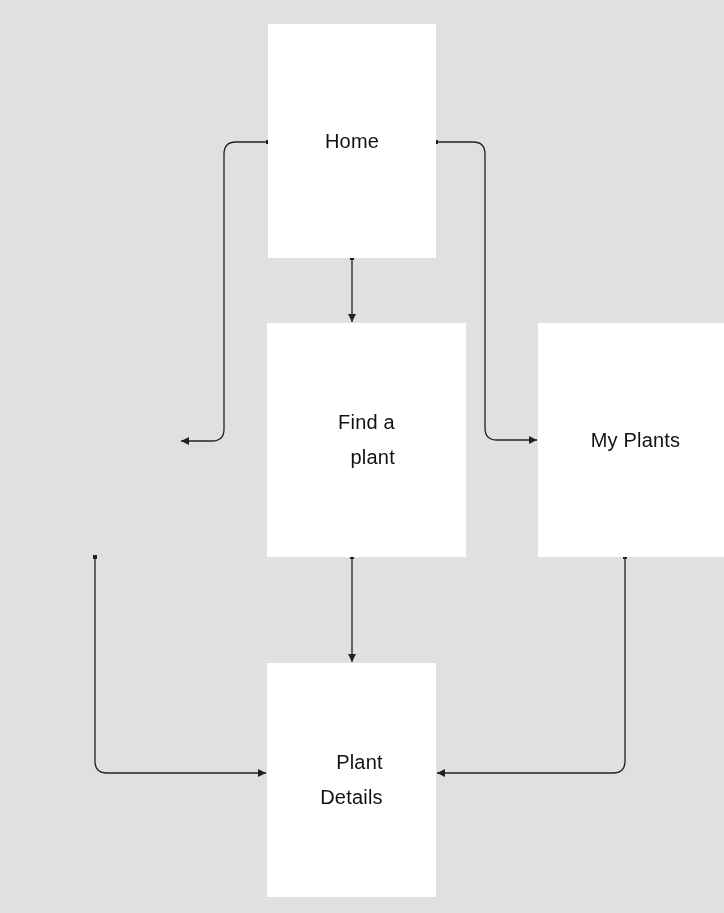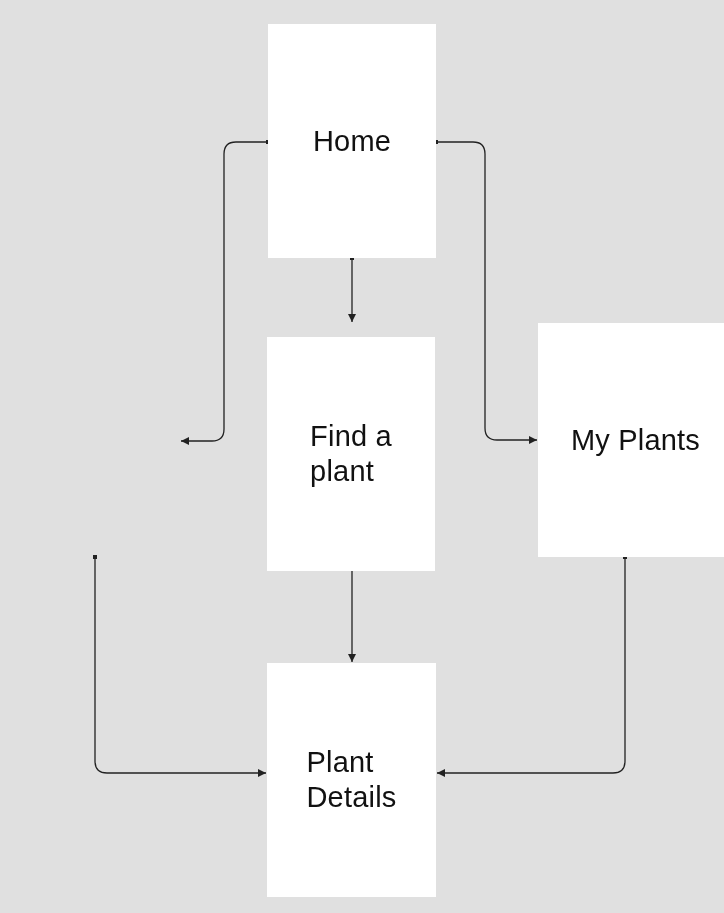--- a/index.html
+++ b/index.html
@@ -27,30 +27,30 @@
     pointer-events: none;
   }
   .node {
     position: absolute;
     background: #ffffff;
     display: flex;
     align-items: center;
     justify-content: center;
   }
   .node-label {
-    font-size: 29px;
+    font-size: 20px;
     line-height: 35px;
     color: #111111;
-    text-align: left;
+    text-align: right;
     white-space: pre-line;
     letter-spacing: 0.2px;
   }
   .node-home           { left: 268px; top: 24px;  width: 168px; height: 234px; }
   .node-whats-in-season{ left: 11px;  top: 323px; width: 169px; height: 234px; }
-  .node-find-a-plant   { left: 267px; top: 337px; width: 168px; height: 234px; }
+  .node-find-a-plant   { left: 267px; top: 323px; width: 199px; height: 234px; }
   .node-my-plants      { left: 538px; top: 323px; width: 195px; height: 234px; }
   .node-plant-details  { left: 267px; top: 663px; width: 169px; height: 234px; }
   .edge {
     fill: none;
     stroke: #222222;
     stroke-width: 1.3px;
   }
 </style>
 </head>
 <body>

